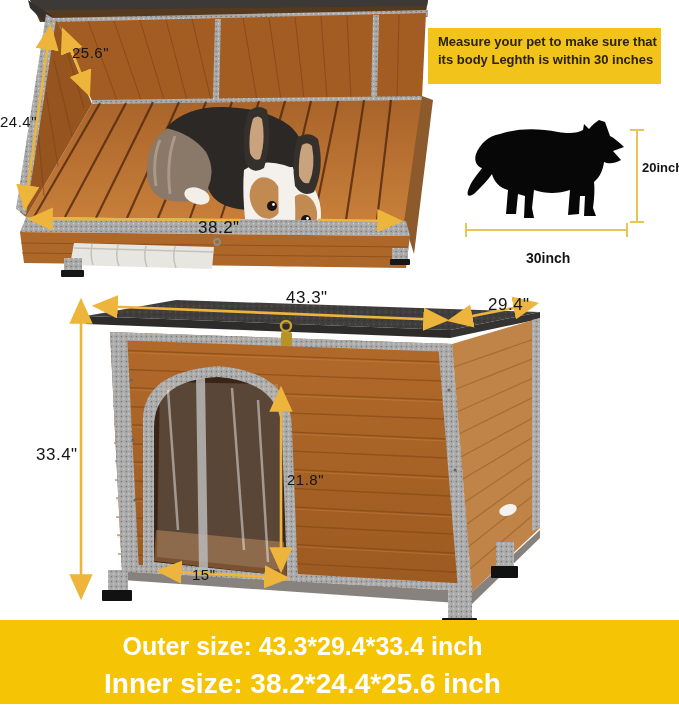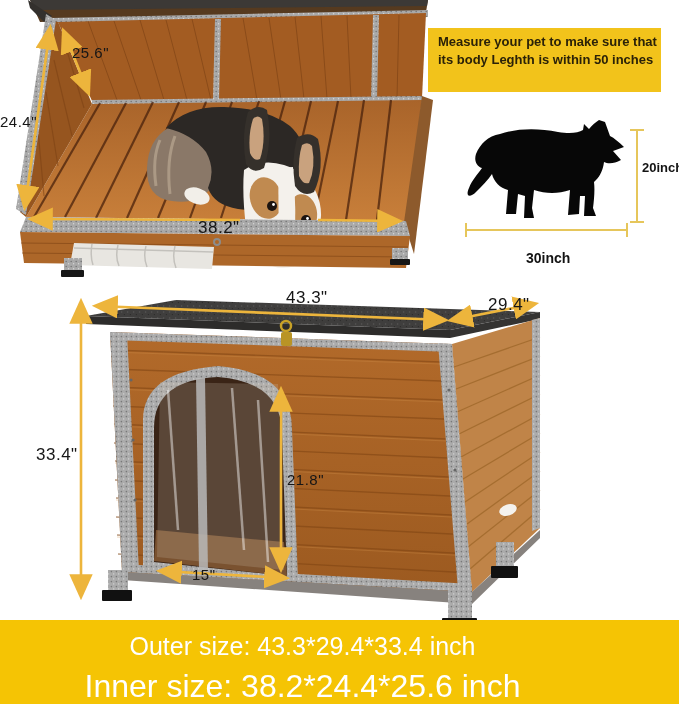--- a/index.html
+++ b/index.html
@@ -2,30 +2,30 @@
 <html><head>
 <meta charset="utf-8">
 <style>
   html,body{margin:0;padding:0;background:#fff;}
   .canvas{position:relative;width:679px;height:711px;background:#ffffff;overflow:hidden;
           font-family:"Liberation Sans",sans-serif;}
   .layer{position:absolute;pointer-events:none;}
   .dim{position:absolute;color:#161616;font-size:17px;font-weight:400;letter-spacing:.5px;white-space:nowrap;}
   .dim.small{font-size:15px;}
   .pet-dim{position:absolute;color:#131313;font-weight:700;font-size:13px;white-space:nowrap;}
-  .info-box{position:absolute;left:428px;top:28px;width:233px;height:64px;background:#F2C31B;
+  .info-box{position:absolute;left:428px;top:28px;width:233px;height:56px;background:#F2C31B;
             color:#2B2208;font-weight:700;font-size:13px;line-height:18px;
             padding:5px 4px 0 10px;box-sizing:border-box;}
   .info-box div{white-space:nowrap;}
   .banner{position:absolute;left:0;top:620px;width:679px;height:84px;background:#F5C404;}
   .banner-line{position:absolute;left:0;width:679px;text-align:center;color:#ffffff;
-               font-weight:400;font-size:25px;padding-right:74px;box-sizing:border-box;
+               font-weight:700;font-size:25px;padding-right:74px;box-sizing:border-box;
                white-space:nowrap;}
   .banner-line.l1{top:632px;}
-  .banner-line.l2{top:668px;font-size:32px;}
+  .banner-line.l2{top:668px;font-size:28px;}
 </style>
 </head>
 <body>
 
 <div class="canvas">
 
   <svg class="layer" style="left:0;top:0" width="440" height="285" viewBox="0 0 440 285">
     <defs>
       <pattern id="spk1" width="5" height="5" patternUnits="userSpaceOnUse">
         <rect width="5" height="5" fill="#a9a9a9"></rect>
@@ -301,20 +301,20 @@
   <div class="dim" style="left:286px;top:288px">43.3"</div>
   <div class="dim" style="left:488px;top:295px">29.4"</div>
   <div class="dim" style="left:36px;top:445px">33.4"</div>
   <div class="dim small" style="left:287px;top:471px">21.8"</div>
   <div class="dim small" style="left:192px;top:566px">15"</div>
   <div class="pet-dim" style="left:642px;top:160px">20inch</div>
   <div class="pet-dim" style="left:526px;top:250px;font-size:14px">30inch</div>
 
   <div class="info-box">
     <div>Measure your pet to make sure that</div>
-    <div>its body Leghth is within 50 inches</div>
+    <div>its body Leghth is within 30 inches</div>
   </div>
 
   <div class="banner"></div>
   <div class="banner-line l1">Outer size: 43.3*29.4*33.4 inch</div>
   <div class="banner-line l2">Inner size: 38.2*24.4*25.6 inch</div>
 
 </div>
 
 </body></html>

